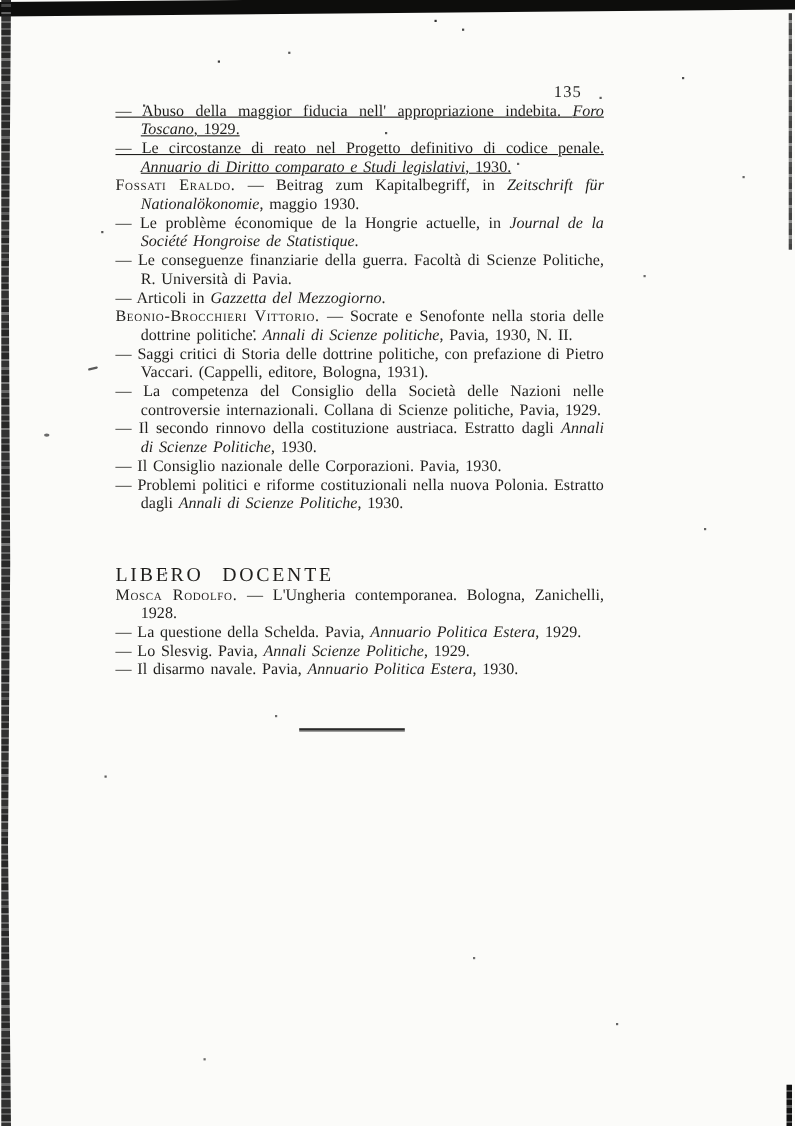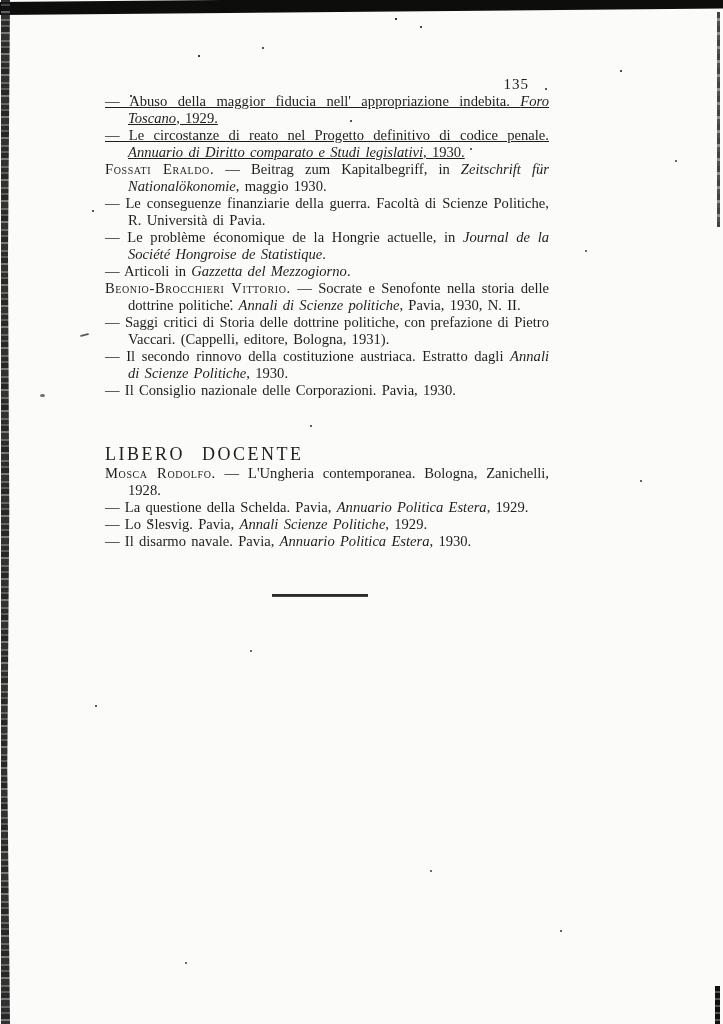--- a/index.html
+++ b/index.html
@@ -137,33 +137,35 @@
 
     <div class="page-number">135</div>
 
     <section class="group g1">
       <p class="entry"><span>— Abuso della maggior fiducia nell' appropriazione indebita. </span><span class="i">Foro Toscano</span><span>, 1929.</span></p>
       <p class="entry"><span>— Le circostanze di reato nel Progetto definitivo di codice penale. </span><span class="i">Annuario di Diritto comparato e Studi legislativi</span><span>, 1930.</span></p>
     </section>
 
     <section class="group g2">
       <p class="entry"><span class="sc">Fossati Eraldo.</span><span> — Beitrag zum Kapitalbegriff, in </span><span class="i">Zeitschrift für Nationalökonomie</span><span>, maggio 1930.</span></p>
+      <p class="entry"><span>— Le problème économique de la Hongrie actuelle, in </span><span class="i">Journal de la Société Hongroise de Statistique</span><span>.</span></p>
       <p class="entry"><span>— Le conseguenze finanziarie della guerra. Facoltà di Scienze Politiche, R. Università di Pavia.</span></p>
-      <p class="entry"><span>— Le problème économique de la Hongrie actuelle, in </span><span class="i">Journal de la Société Hongroise de Statistique</span><span>.</span></p>
       <p class="entry"><span>— Articoli in </span><span class="i">Gazzetta del Mezzogiorno</span><span>.</span></p>
     </section>
 
     <section class="group g3">
       <p class="entry"><span class="sc">Beonio-Brocchieri Vittorio.</span><span> — Socrate e Senofonte nella storia delle dottrine politiche. </span><span class="i">Annali di Scienze politiche</span><span>, Pavia, 1930, N. II.</span></p>
       <p class="entry"><span>— Saggi critici di Storia delle dottrine politiche, con prefazione di Pietro Vaccari. (Cappelli, editore, Bologna, 1931).</span></p>
     </section>
 
     <section class="group g4">
+      <p class="entry"><span>— La competenza del Consiglio della Società delle Nazioni nelle controversie internazionali. Collana di Scienze politiche, Pavia, 1929.</span></p>
       <p class="entry"><span>— Il secondo rinnovo della costituzione austriaca. Estratto dagli </span><span class="i">Annali di Scienze Politiche</span><span>, 1930.</span></p>
       <p class="entry"><span>— Il Consiglio nazionale delle Corporazioni. Pavia, 1930.</span></p>
+      <p class="entry"><span>— Problemi politici e riforme costituzionali nella nuova Polonia. Estratto dagli </span><span class="i">Annali di Scienze Politiche</span><span>, 1930.</span></p>
     </section>
 
     <h2 class="section-heading">LIBERO DOCENTE</h2>
 
     <section class="group g5">
       <p class="entry"><span class="sc">Mosca Rodolfo.</span><span> — L'Ungheria contemporanea. Bologna, Zanichelli, 1928.</span></p>
       <p class="entry"><span>— La questione della Schelda. Pavia, </span><span class="i">Annuario Politica Estera</span><span>, 1929.</span></p>
       <p class="entry"><span>— Lo Slesvig. Pavia, </span><span class="i">Annali Scienze Politiche</span><span>, 1929.</span></p>
       <p class="entry"><span>— Il disarmo navale. Pavia, </span><span class="i">Annuario Politica Estera</span><span>, 1930.</span></p>
     </section>

